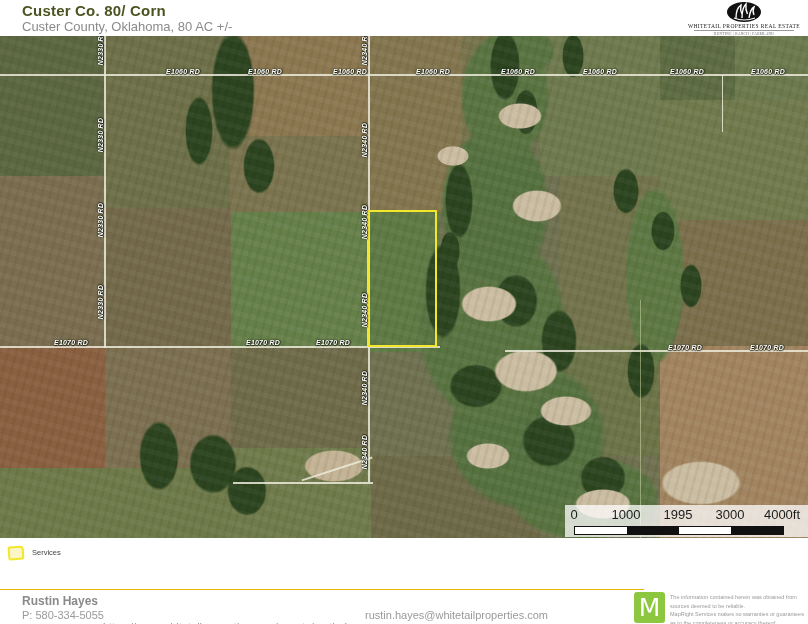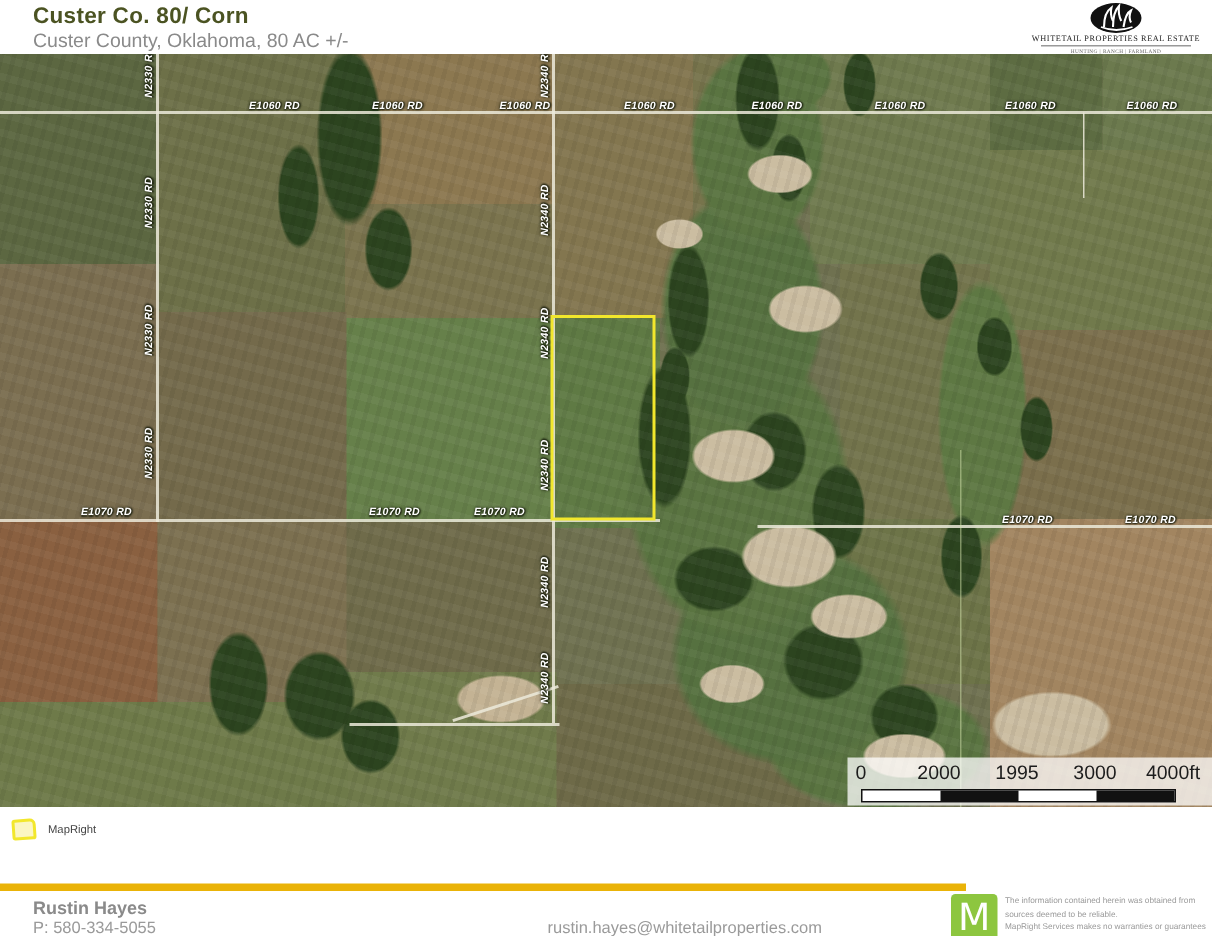--- a/index.html
+++ b/index.html
@@ -115,21 +115,21 @@
   
   #legend{position:absolute;left:0;top:538px;width:808px;height:51px;background:#fff;}
   .legend-item{position:absolute;left:8px;top:7px;height:16px;}
   .legend-swatch{position:absolute;left:0;top:1px;width:12px;height:10px;
       background:var(--c-boundary-fill,#fbf6c3);border:2px solid var(--c-boundary,#f2e72c);
       border-radius:2px 4px 2px 2px;transform:rotate(-4deg);}
   .legend-label{position:absolute;left:24px;top:3px;font-size:7.5px;color:#444;white-space:nowrap;}
 
   
   #footer{position:absolute;left:0;top:589px;width:644px;height:35px;background:#fff;
-      border-top:5px solid #eab308;box-sizing:border-box;}
+      border-top:1px solid #eab308;box-sizing:border-box;}
   #agent-name{position:absolute;left:22px;top:4px;font-size:12px;font-weight:bold;color:#8a8a8a;}
   #agent-phone{position:absolute;left:22px;top:19px;font-size:11px;color:#9a9a9a;}
   #agent-url{position:absolute;left:103px;top:31px;font-size:11px;color:#9a9a9a;text-decoration:none;}
   #agent-email{position:absolute;left:365px;top:19px;font-size:11px;color:#9a9a9a;text-decoration:none;}
   #mapright{position:absolute;left:634px;top:2px;width:31px;height:31px;border-radius:3px;
       background:var(--c-brand,#8dc63f);color:#fff;font-size:25px;line-height:31px;
       text-align:center;font-family:"DejaVu Sans",sans-serif;}
   #disclaimer{position:absolute;left:670px;top:3px;width:136px;font-size:5.5px;
       line-height:1.55;color:#9a9a9a;}
 </style>
@@ -191,36 +191,36 @@
         <span class="road-label v" style="left: 364px; top: 104px;">N2340 RD</span>
         <span class="road-label v" style="left: 364px; top: 186px;">N2340 RD</span>
         <span class="road-label v" style="left: 364px; top: 274px;">N2340 RD</span>
         <span class="road-label v" style="left: 364px; top: 352px;">N2340 RD</span>
         <span class="road-label v" style="left: 364px; top: 416px;">N2340 RD</span>
       </div>
 
     <div id="scalebar">
       <div id="scalebar-ticks">
           <span class="tick" style="left: 9px;">0</span>
-          <span class="tick" style="left: 61px;">2000</span>
+          <span class="tick" style="left: 61px;">1000</span>
           <span class="tick" style="left: 113px;">1995</span>
           <span class="tick" style="left: 165px; text-align: center;">3000</span>
           <span class="tick" style="left: 217px;">4000ft</span>
         </div>
       <div id="scalebar-bar">
         <div class="seg-b" style="left:52px;"></div>
         <div class="seg-b" style="left:156px;"></div>
       </div>
     </div>
   </div>
 
   <div id="legend">
     <div class="legend-item">
       <span class="legend-swatch"></span>
-      <span class="legend-label">MapRight</span>
+      <span class="legend-label">Services</span>
     </div>
   </div>
 
   <div id="footer">
     <div id="agent-name">Rustin Hayes</div>
     <div id="agent-phone">P: 580-334-5055</div>
     <a id="agent-url" href="#">https://www.whitetailproperties.com/agents/rustin-hayes</a>
     <a id="agent-email" href="#">rustin.hayes@whitetailproperties.com</a>
     <div id="mapright">M</div>
     <div id="disclaimer">

